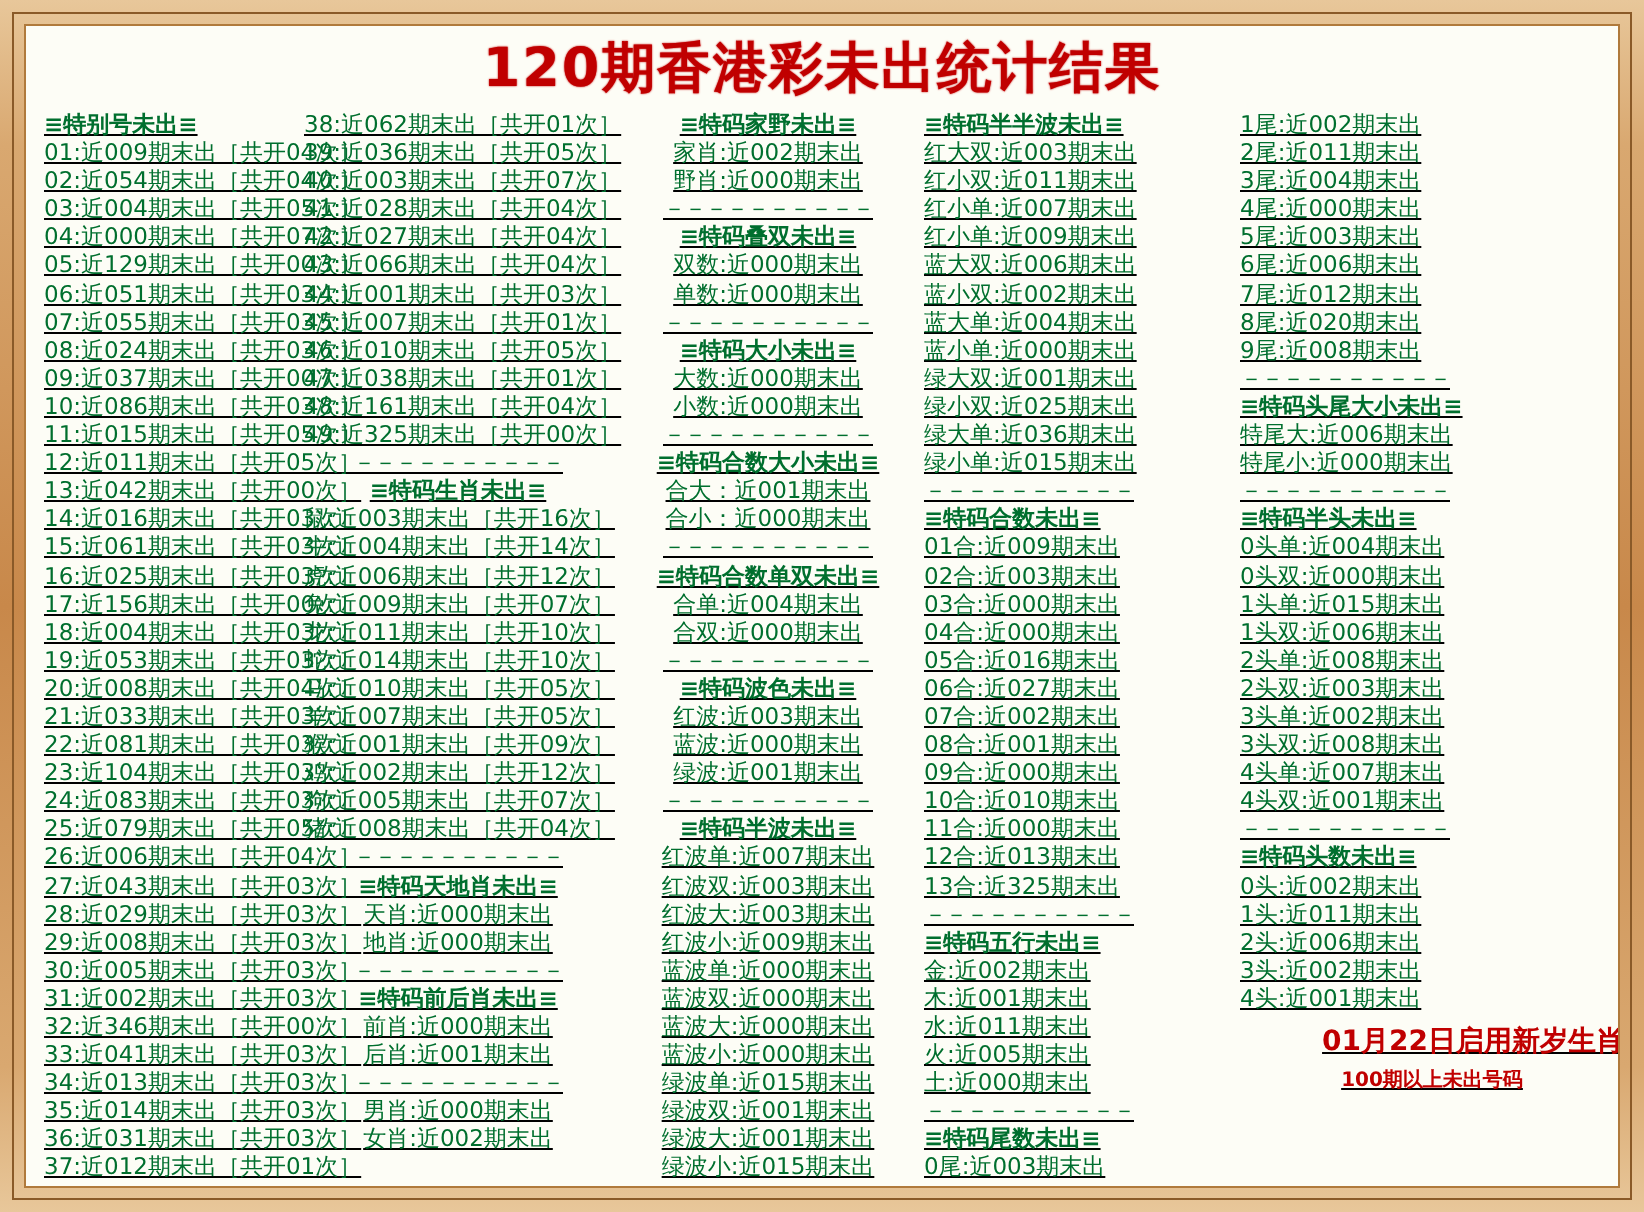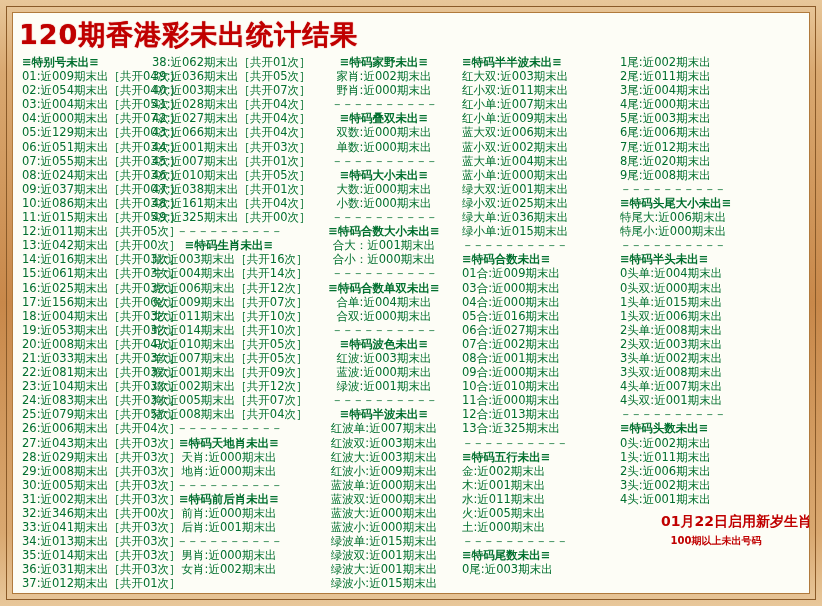--- a/index.html
+++ b/index.html
@@ -19,40 +19,42 @@
     border:1px solid #8a5a28;pointer-events:none;
   }
   .sheet{
     position:relative;width:100%;height:100%;box-sizing:border-box;
     background:#fdfdf6;
     border:1px solid #b07a3c;
     padding:4px 6px 2px 6px;
     overflow:hidden;
   }
   .title{
+    text-align:center;
     font-family:"DejaVu Sans","Liberation Sans",sans-serif;
     font-weight:bold;
     font-size:27px;
     letter-spacing:1px;
     color:#c00000;
     line-height:34px;
     margin:1px 0 3px 0;
     text-shadow:0 0 1px #c00000;
   }
   .cols{
     display:flex;
     align-items:flex-start;
     height:553px;
     font-size:11.5px;
     line-height:14.1px;
   }
   .col{
     flex:0 0 auto;
     padding:0 3px;
     box-sizing:border-box;
+    text-decoration:underline;
   }
   .c1{width:130px;}
   .c2{width:160px;text-align:center;}
   .c3{width:150px;text-align:center;}
   .c4{width:158px;}
   .c5{width:198px;}
   .hd{
     color:#006f2e;
     font-weight:bold;
     white-space:nowrap;
@@ -218,20 +220,21 @@
         <div class="it">蓝小双:近002期末出</div>
         <div class="it">蓝大单:近004期末出</div>
         <div class="it">蓝小单:近000期末出</div>
         <div class="it">绿大双:近001期末出</div>
         <div class="it">绿小双:近025期末出</div>
         <div class="it">绿大单:近036期末出</div>
         <div class="it">绿小单:近015期末出</div>
         <div class="sep">－－－－－－－－－－</div>
         <div class="hd">≡特码合数未出≡</div>
         <div class="it">01合:近009期末出</div>
+        <div class="it">02合:近003期末出</div>
         <div class="it">03合:近000期末出</div>
         <div class="it">04合:近000期末出</div>
         <div class="it">05合:近016期末出</div>
         <div class="it">06合:近027期末出</div>
         <div class="it">07合:近002期末出</div>
         <div class="it">08合:近001期末出</div>
         <div class="it">09合:近000期末出</div>
         <div class="it">10合:近010期末出</div>
         <div class="it">11合:近000期末出</div>
         <div class="it">12合:近013期末出</div>

